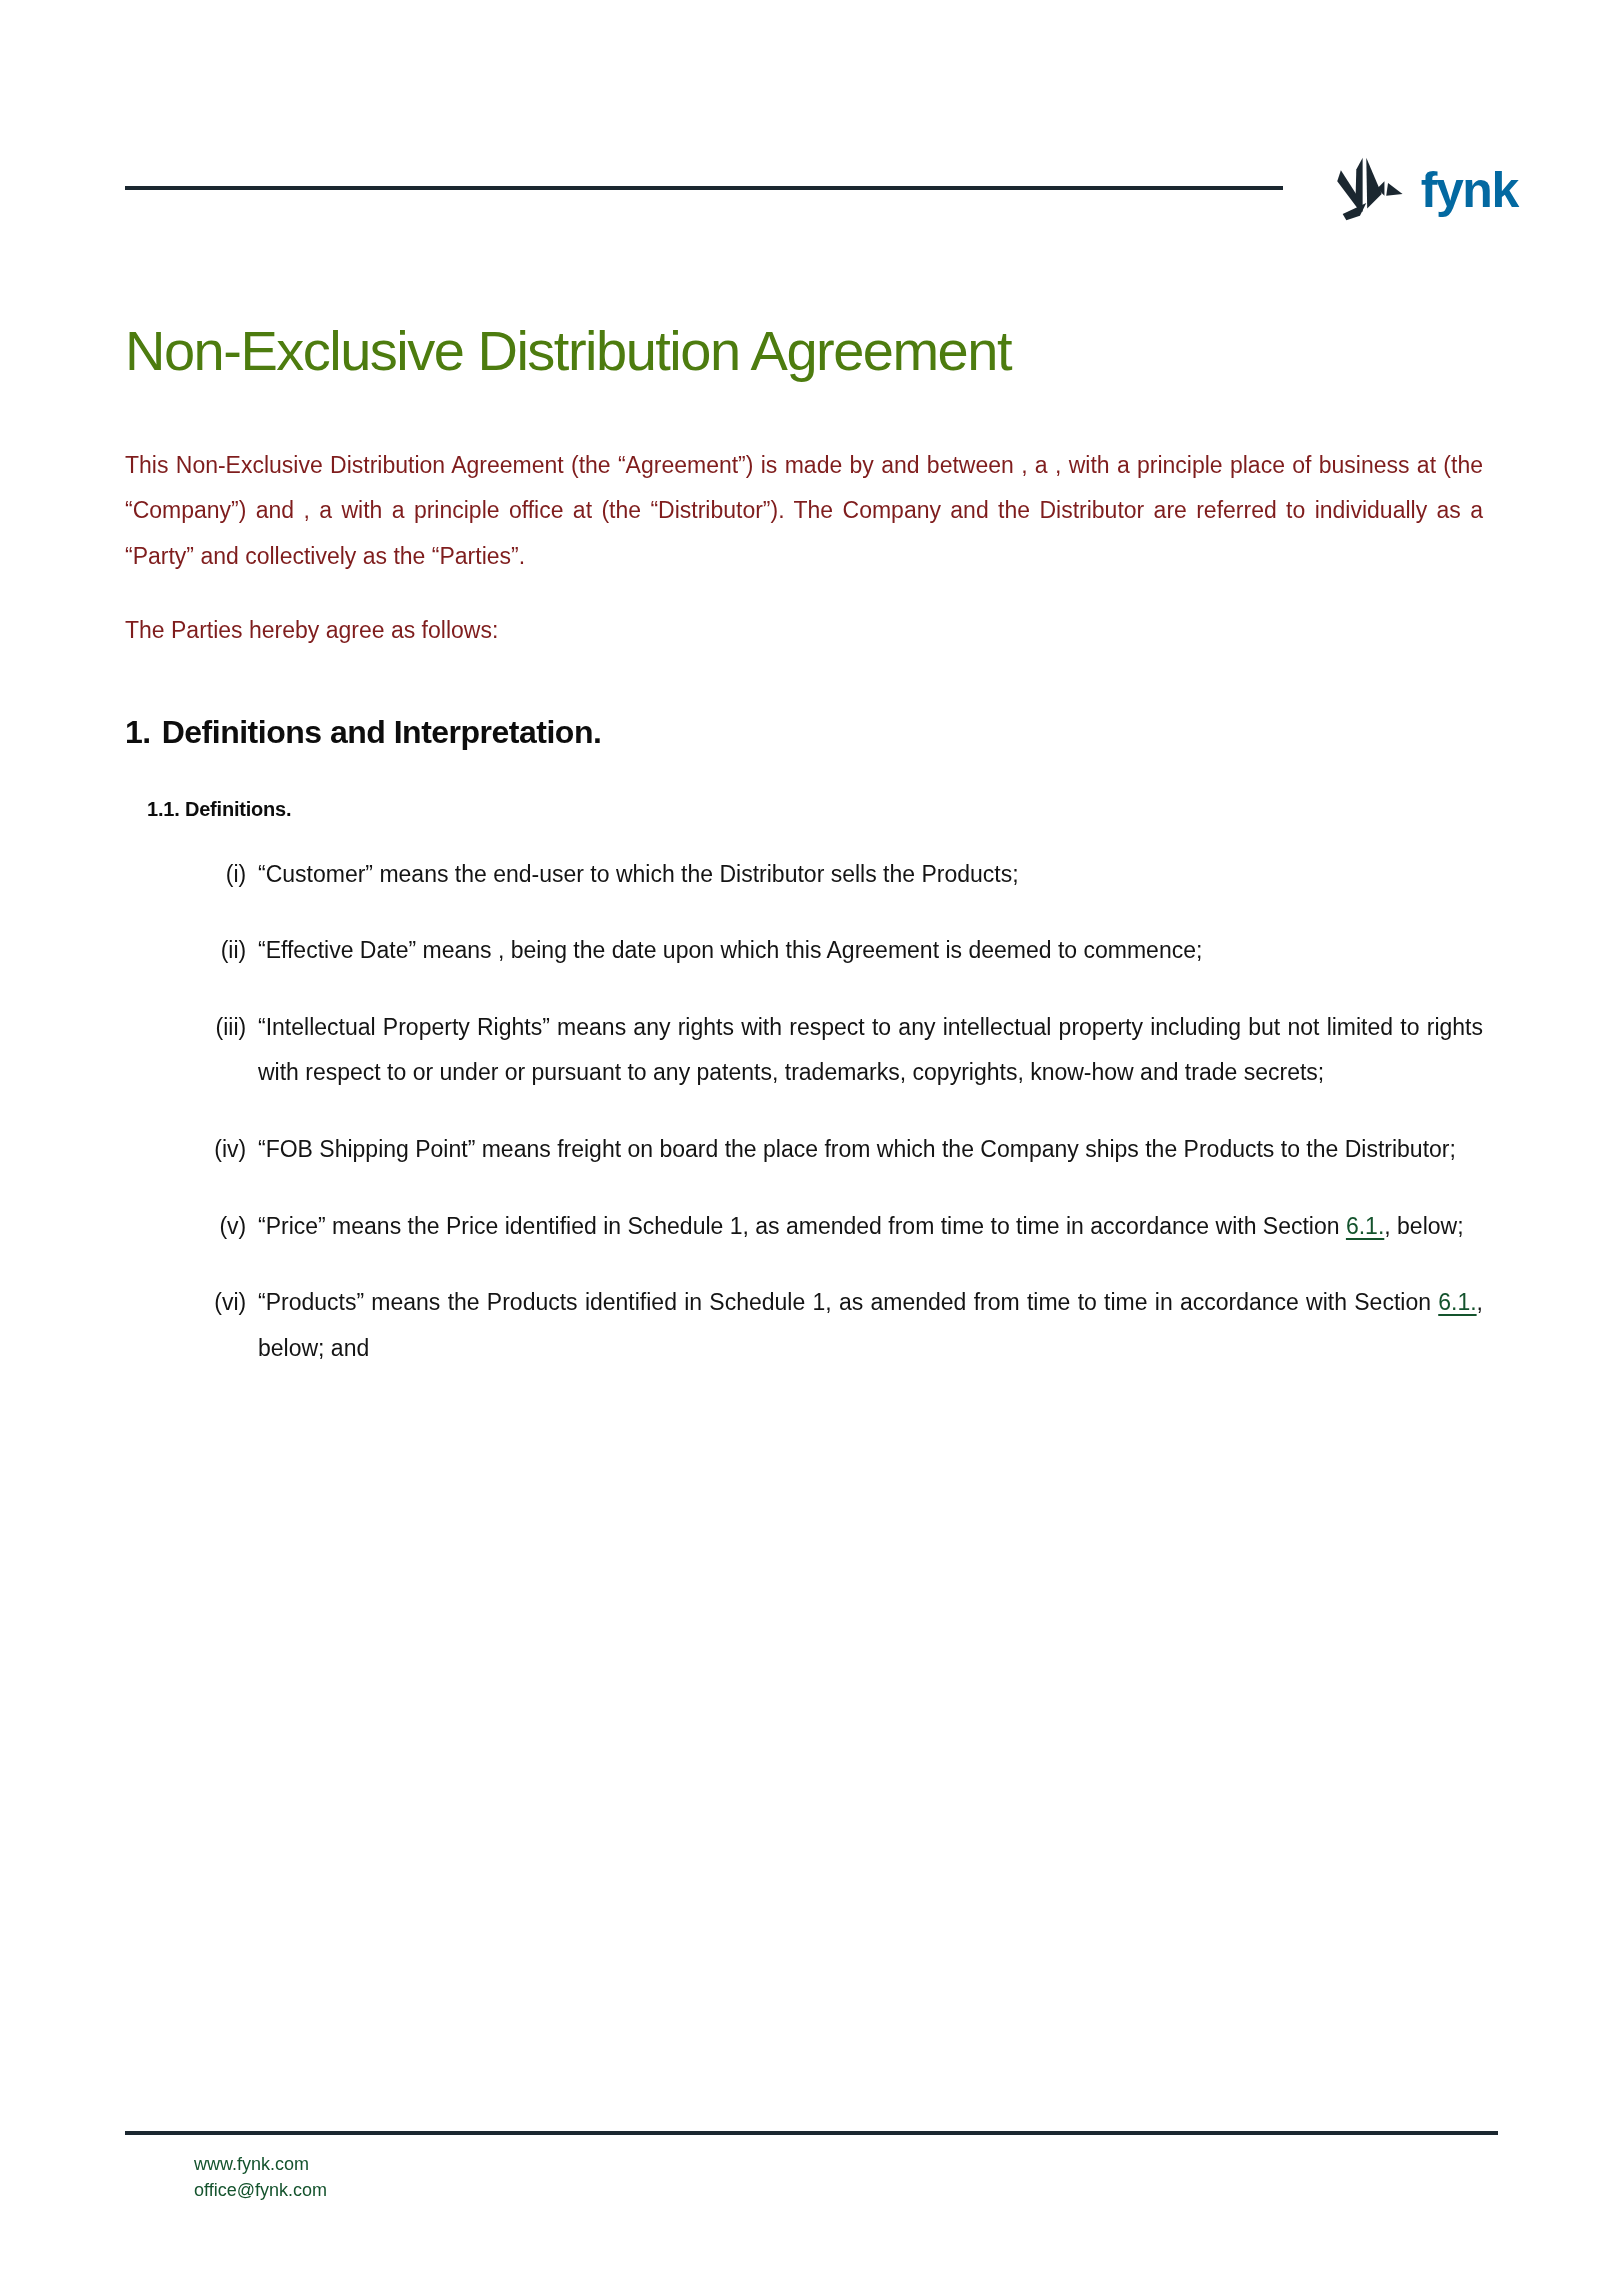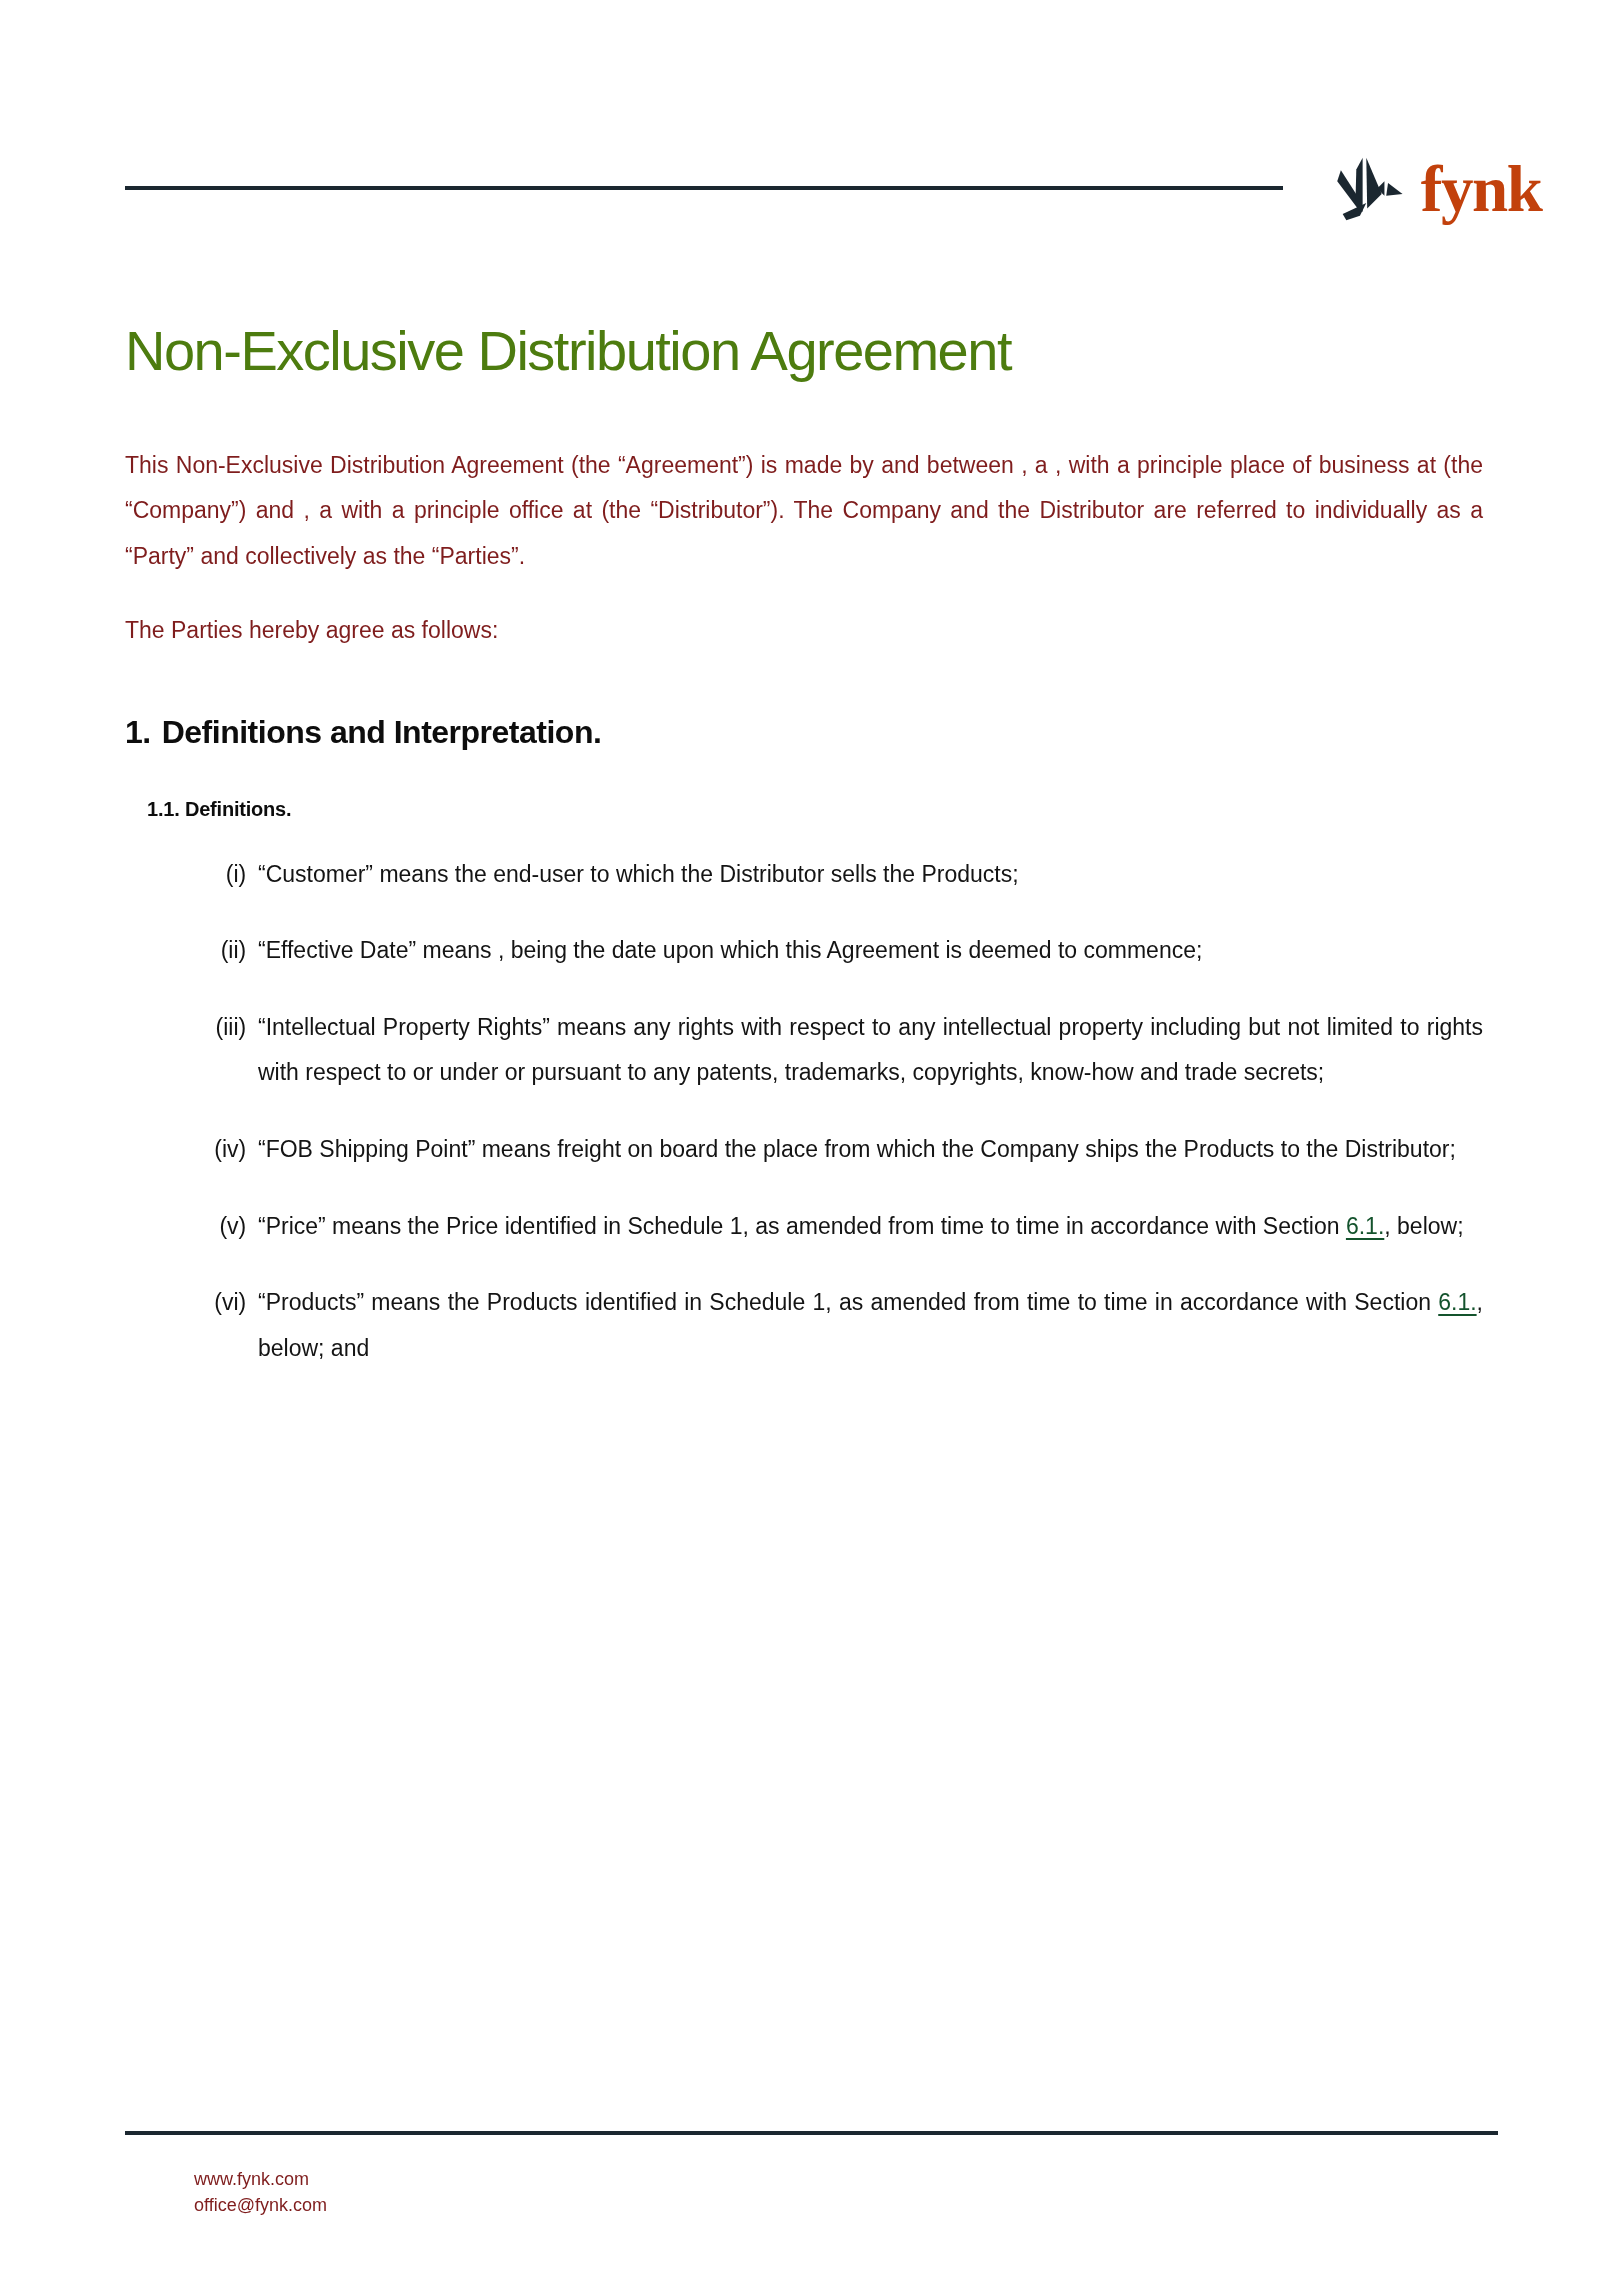--- a/index.html
+++ b/index.html
@@ -42,25 +42,25 @@
     display: flex;
     align-items: center;
     gap: 12.7px;
   }
   .brand-mark {
     display: block;
     width: 78px;
     height: 69px;
   }
   .brand-word {
-    font-family: Liberation Serif, serif;
-    font-size: 65px;
+    font-family: Liberation Sans, sans-serif;
+    font-size: 50px;
     font-weight: 700;
     letter-spacing: -1.4px;
-    color: #c2410c;
+    color: #0369a1;
     line-height: 1;
     position: relative;
     top: 1.8px;
   }
 
   
   .content {
     position: absolute;
     left: 125px;
     top: 320px;
@@ -153,25 +153,25 @@
     left: 125px;
     top: 2131px;
     width: 1373px;
   }
   .footer-rule {
     width: 1373px;
     height: 3.6px;
     background: #1b2730;
   }
   .footer-lines {
-    margin-top: 31px;
+    margin-top: 16px;
     margin-left: 69px;
     font-size: 18px;
     line-height: 1.45;
-    color: #7f1d1d;
+    color: #14532d;
   }
   .footer-lines div { white-space: nowrap; }
 </style>
 </head>
 <body>
 
 <div class="page">
 
   <div class="page-header">
     <div class="header-rule"></div>

